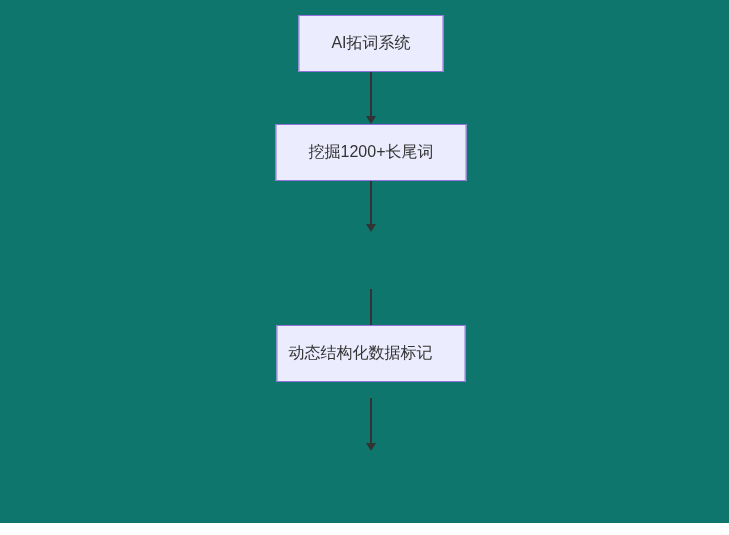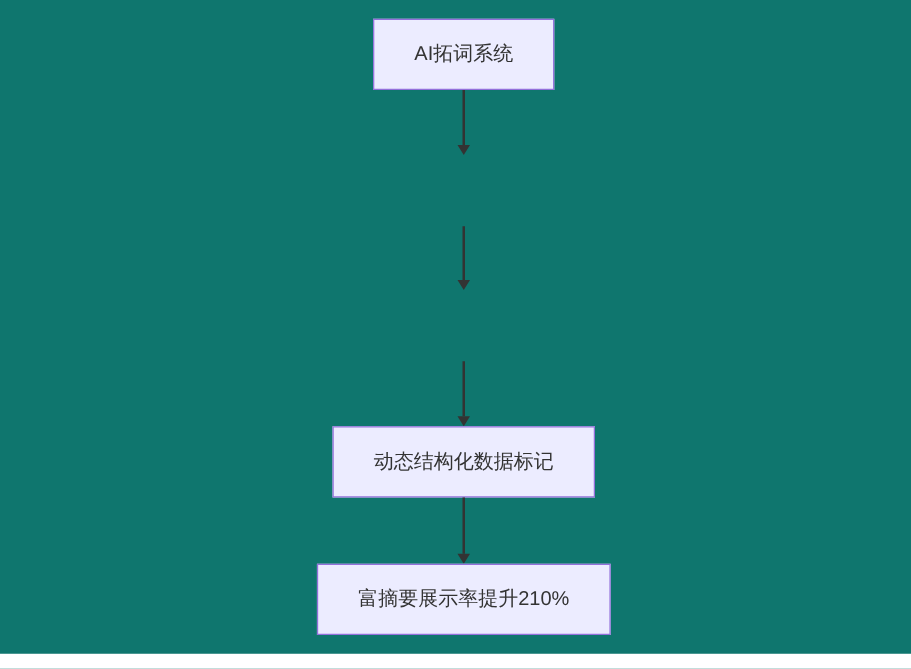--- a/index.html
+++ b/index.html
@@ -26,21 +26,21 @@
     align-items: center;
     justify-content: center;
     padding: 0 32px;
     font-size: 16px;
     color: #333333;
     white-space: nowrap;
   }
   .n1 { top: 15px; }
   .n2 { top: 124px; }
   .n3 { top: 232px; }
-  .n4 { top: 341px; }
+  .n4 { top: 325px; padding-left: 11px; }
   .n5 { top: 451px; }
 
   .arrow {
     position: absolute;
     left: 371px;
     transform: translateX(-50%);
     width: 10px;
     display: flex;
     flex-direction: column;
     align-items: center;
@@ -69,20 +69,23 @@
 
   <div class="node n1">
     <span>AI拓词系统</span>
   </div>
 
   <div class="arrow a1">
     <div class="line"></div>
     <div class="head"></div>
   </div>
 
+  <div class="node n2">
+    <span>挖掘1200+长尾词</span>
+  </div>
 
   <div class="arrow a2">
     <div class="line"></div>
     <div class="head"></div>
   </div>
 
 
   <div class="arrow a3">
     <div class="line"></div>
     <div class="head"></div>
@@ -90,17 +93,14 @@
 
   <div class="node n4">
     <span>动态结构化数据标记</span>
   </div>
 
   <div class="arrow a4">
     <div class="line"></div>
     <div class="head"></div>
   </div>
 
-  <div class="node n5">
-    <span>富摘要展示率提升210%</span>
-  </div>
 
 </div>
 
 </body></html>

